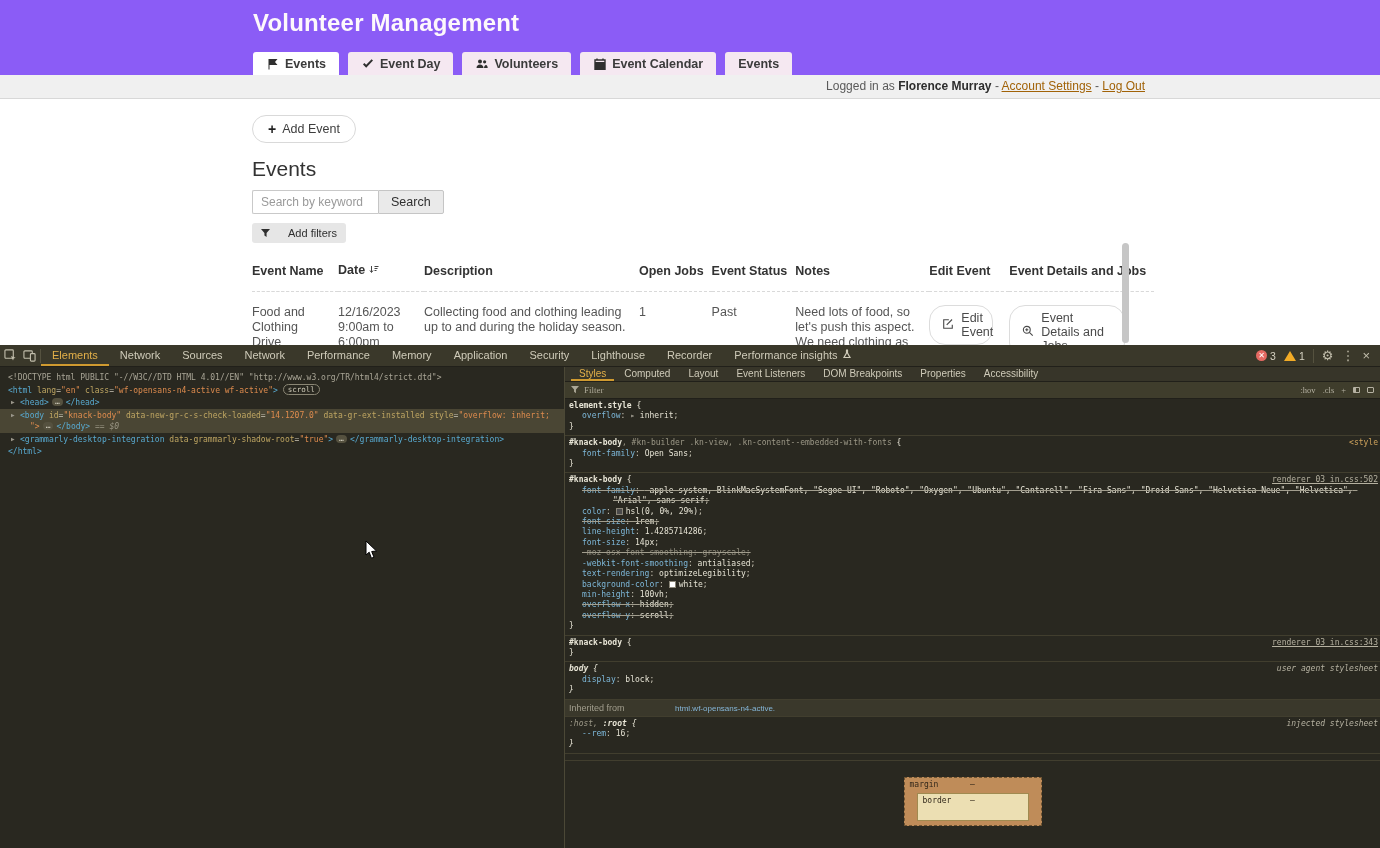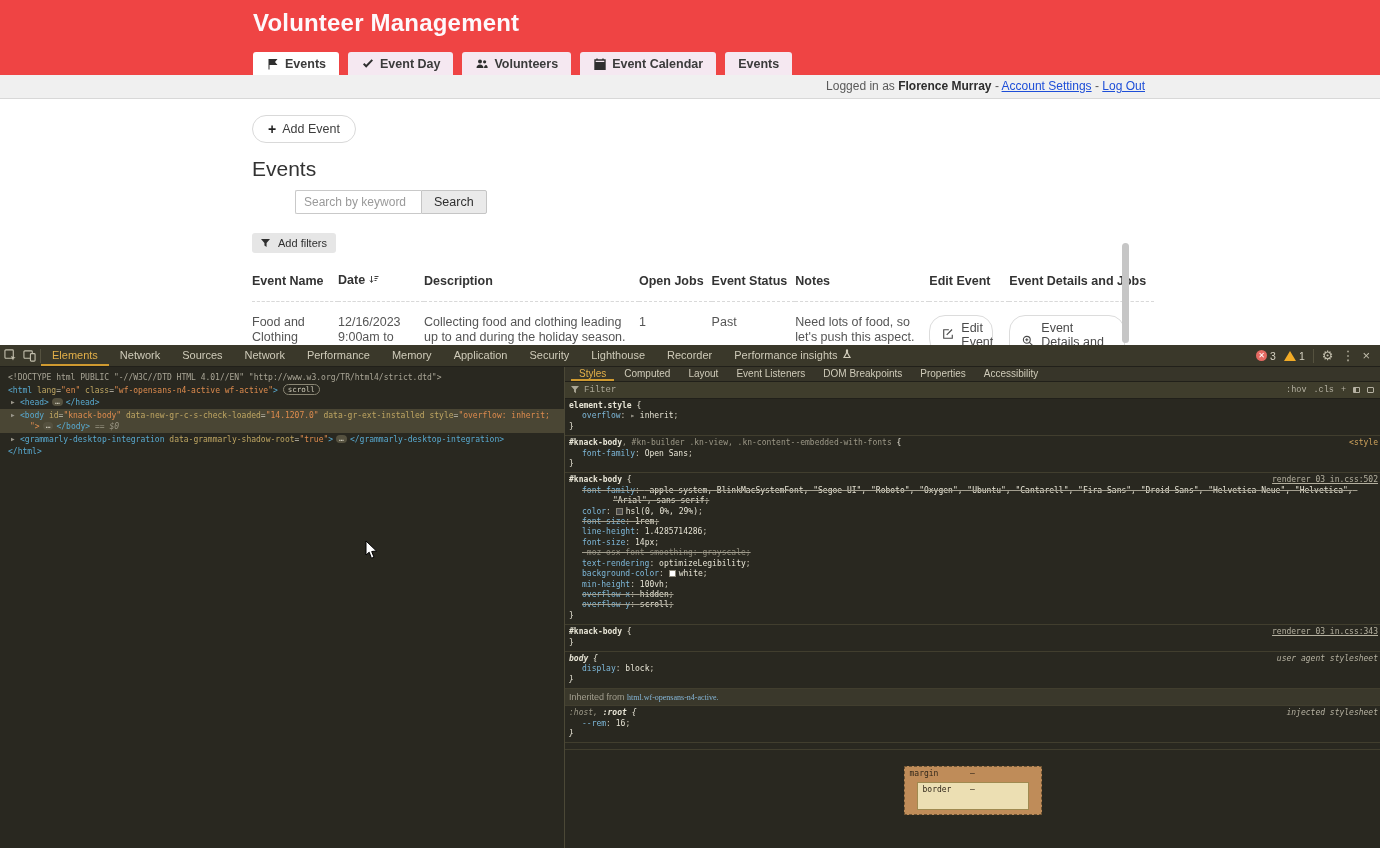--- a/index.html
+++ b/index.html
@@ -1,47 +1,47 @@
 <!DOCTYPE html>
 <html><head>
 <meta charset="utf-8">
 <style>
   * { margin:0; padding:0; box-sizing:border-box; }
   html,body { width:1380px; height:848px; overflow:hidden; background:#fff;
     font-family:"Liberation Sans", sans-serif; }
   .stage { position:relative; width:1380px; height:848px; overflow:hidden; }
 
   
-  .app-header { height:75px; background:#ef4444; position:relative; }
+  .app-header { height:75px; background:#8b5cf6; position:relative; }
   .app-title { position:absolute; left:253px; top:9px; font-size:24px; font-weight:600; color:#fdf8fb; letter-spacing:.2px; }
   .app-tabs { position:absolute; left:253px; bottom:0; display:flex; gap:9px; }
   .app-tab { display:inline-flex; align-items:center; gap:6px; height:23px; padding:0 13px;
     background:#f5e8f1; color:#3b3b3b; font-size:12.5px; font-weight:600; border-radius:3px 3px 0 0; cursor:default; }
   .app-tab.active { background:#ffffff; }
   .app-tab .ticon { display:inline-flex; width:13px; height:13px; align-items:center; justify-content:center; color:#2f2f2f; font-size:12px; }
   .app-tab .ticon svg { width:12px; height:12px; fill:#2f2f2f; }
 
   .login-bar { height:24px; background:#f0f0f0; border-bottom:1px solid #d8d8d8; font-size:12px; color:#5a5a5a; }
   .login-inner { width:893px; margin-left:252px; text-align:right; line-height:23px; }
   .login-inner b { color:#2d2d2d; font-weight:700; }
-  .login-inner a { color:#1d4ed8; text-decoration:underline; cursor:pointer; }
+  .login-inner a { color:#a16207; text-decoration:underline; cursor:pointer; }
 
   .content { padding-left:252px; }
   .pill-btn { display:inline-flex; align-items:center; gap:6px; background:#fff; border:1px solid #d9d9d9;
     border-radius:17px; padding:6px 15px; font-size:12.5px; color:#3d3d3d; cursor:pointer; }
   .pill-btn .plus { font-weight:700; font-size:14px; color:#1e1e1e; line-height:10px; }
   .add-event { margin-top:16px; }
   .section-title { margin-top:14px; font-size:21px; font-weight:400; color:#333; }
   .search-row { margin-top:9px; display:flex; }
   .search-input { width:126px; height:24px; border:1px solid #c9c9c9; border-right:none; border-radius:2px 0 0 2px;
-    padding:0 8px; font-size:12px; color:#333; font-family:"Liberation Sans",sans-serif;margin-left:43px; }
+    padding:0 8px; font-size:12px; color:#333; font-family:"Liberation Sans",sans-serif; }
   .search-input::placeholder { color:#9a9a9a; }
   .search-btn { height:24px; padding:0 12px; background:#eaeaea; border:1px solid #c5c5c5; border-radius:0 2px 2px 0;
     font-size:12.5px; color:#2f2f2f; cursor:pointer; font-family:"Liberation Sans",sans-serif; }
-  .filters-btn { margin-top:19px; display:inline-flex; align-items:center; gap:8px; background:#e6e6e6; border:none;
+  .filters-btn { margin-top:9px; display:inline-flex; align-items:center; gap:18px; background:#e6e6e6; border:none;
     border-radius:3px; padding:4px 9px; font-size:11px; color:#2f2f2f; cursor:pointer; font-family:"Liberation Sans",sans-serif; }
   .filters-btn svg { width:9px; height:9px; fill:#2f2f2f; }
 
   table.events { margin-top:8px; border-collapse:collapse; table-layout:fixed; }
   table.events th { text-align:left; font-size:12.5px; font-weight:700; color:#333; padding:12px 8px 13px 0; vertical-align:middle;
     border-bottom:1px dashed #d9d9d9; white-space:nowrap; }
   table.events td { font-size:12.5px; color:#555; padding:13px 10px 4px 0; vertical-align:top; line-height:15px; }
   .sort-icon { display:inline-block; margin-left:4px; vertical-align:-1px; }
   .cell-btn { display:inline-flex; align-items:center; gap:7px; background:#fff; border:1px solid #dcdcdc; border-radius:16px;
     padding:5px 12px; font-size:12.5px; color:#4a4a4a; line-height:14px; cursor:pointer; text-align:left; font-family:"Liberation Sans",sans-serif; }
@@ -83,21 +83,21 @@
     margin:0 3px; font-size:8px; line-height:8px; vertical-align:1px; cursor:pointer; }
   .scroll-badge { display:inline-block; border:1px solid #8a8674; color:#cfcbb9; border-radius:7px; padding:0 4px;
     margin-left:5px; font-size:7.5px; line-height:9px; vertical-align:1px; }
 
   .styles-pane { flex:1; overflow:hidden; position:relative; }
   .sp-tabs { height:15px; background:#373529; border-bottom:1px solid #21201a; display:flex; gap:2px; padding-left:6px;
     font-family:"Liberation Sans",sans-serif; font-size:10px; color:#cfcbb9; }
   .sp-tab { padding:1px 8px 0; border-bottom:2px solid transparent; cursor:pointer; white-space:nowrap; }
   .sp-tab.selected { color:#e3b049; border-bottom-color:#cf9a30; }
   .sp-filter { height:17px; background:#3f3d2c; border-bottom:1px solid #21201a; display:flex; align-items:center;
-    padding:0 6px; gap:5px; font-family:Liberation Mono, monospace; font-size:9px; color:#aba796; }
+    padding:0 6px; gap:5px; font-family:Liberation Serif, serif; font-size:9px; color:#aba796; }
   .sp-filter svg { width:8px; height:8px; fill:#aba796; }
   .sp-filter-right { margin-left:auto; display:flex; align-items:center; gap:7px; font-size:8.5px; color:#b5b1a2; }
   .mini-box { display:inline-block; width:7px; height:6px; border:1px solid #b5b1a2; border-radius:1px; }
   .mini-box.split { border-left-width:3px; }
 
   .rule { position:relative; border-bottom:1px solid #413e2e; padding:2px 4px 3px 4px; line-height:10.4px; }
   .rule .src { position:absolute; right:2px; top:2px; color:#b5b1a0; }
   .src.file { text-decoration:underline; cursor:pointer; }
   .src.meta { font-style:italic;padding-left:32px; }
   .src.tag { color:#cfa35c; cursor:pointer; }
@@ -107,21 +107,21 @@
   .rule.italic .sel-line { font-style:italic; }
   .prop { padding-left:44px; text-indent:-31px; white-space:pre-wrap; }
   .pname { color:#7db7d8; }
   .pval { color:#e6e3d4; }
   .struck { text-decoration:line-through; text-decoration-color:#a29e8e; }
   .dim, .dim .pname, .dim .pval { color:#8f8b7c; }
   .sh-arrow { color:#9a968a; }
   .swatch { display:inline-block; width:7px; height:7px; border:1px solid #8a8678; margin-right:3px; vertical-align:-1px; }
   .inherited { background:#3a382b; border-bottom:1px solid #413e2e; padding:3px 4px; color:#a29e8e;
     font-family:"Liberation Sans",sans-serif; font-size:9px; }
-  .inherited a { color:#85b6d8; text-decoration:none; cursor:pointer; font-family:Liberation Serif, serif; font-size:8px; }
+  .inherited a { color:#85b6d8; text-decoration:none; cursor:pointer; font-family:Liberation Sans, sans-serif; font-size:8px;margin-left:48px; }
 
   .metrics { border-top:1px solid #413e2e; margin-top:6px; padding-top:16px; display:flex; justify-content:center; }
   .bm-margin { width:138px; background:#bf8c59; border:1px dashed #6e5433; color:#31271a; padding:2px 5px 4px; }
   .bm-head { position:relative; font-size:8px; line-height:10px; }
   .bm-head .bm-val { position:absolute; left:0; right:0; text-align:center; }
   .bm-border { margin:3px 7px 0; background:#ecdfb3; border:1px solid #a08a50; padding:2px 5px 14px; }
 
   .mouse-cursor { position:absolute; left:365px; top:540px; width:13px; height:20px; z-index:50; pointer-events:none; }
 </style>
 </head>
@@ -369,20 +369,21 @@
             </div>
             <div class="rule">
               <span class="src file">renderer_03_in.css:502</span>
               <div class="sel-line"><span class="sel-b">#knack-body</span> {</div>
               <div class="prop"><span class="struck"><span class="pname">font-family</span>: <span class="pval">-apple-system, BlinkMacSystemFont, "Segoe UI", "Roboto", "Oxygen", "Ubuntu", "Cantarell", "Fira Sans", "Droid Sans", "Helvetica Neue", "Helvetica", "Arial", sans-serif</span>;</span></div>
               <div class="prop"><span><span class="pname">color</span>: <span class="swatch" style="background: rgb(74, 74, 74);"></span><span class="pval">hsl(0, 0%, 29%)</span>;</span></div>
               <div class="prop"><span class="struck"><span class="pname">font-size</span>: <span class="pval">1rem</span>;</span></div>
               <div class="prop"><span><span class="pname">line-height</span>: <span class="pval">1.4285714286</span>;</span></div>
               <div class="prop"><span><span class="pname">font-size</span>: <span class="pval">14px</span>;</span></div>
               <div class="prop dim"><span class="struck"><span class="pname">-moz-osx-font-smoothing</span>: <span class="pval">grayscale</span>;</span></div>
+              <div class="prop"><span><span class="pname">-webkit-font-smoothing</span>: <span class="pval">antialiased</span>;</span></div>
               <div class="prop"><span><span class="pname">text-rendering</span>: <span class="pval">optimizeLegibility</span>;</span></div>
               <div class="prop"><span><span class="pname">background-color</span>: <span class="swatch" style="background: rgb(255, 255, 255);"></span><span class="pval">white</span>;</span></div>
               <div class="prop"><span><span class="pname">min-height</span>: <span class="pval">100vh</span>;</span></div>
               <div class="prop"><span class="struck"><span class="pname">overflow-x</span>: <span class="pval">hidden</span>;</span></div>
               <div class="prop"><span class="struck"><span class="pname">overflow-y</span>: <span class="pval">scroll</span>;</span></div>
               <div class="sel-line">}</div>
             </div>
             <div class="rule">
               <span class="src file">renderer_03_in.css:343</span>
               <div class="sel-line"><span class="sel-b">#knack-body</span> {</div>

